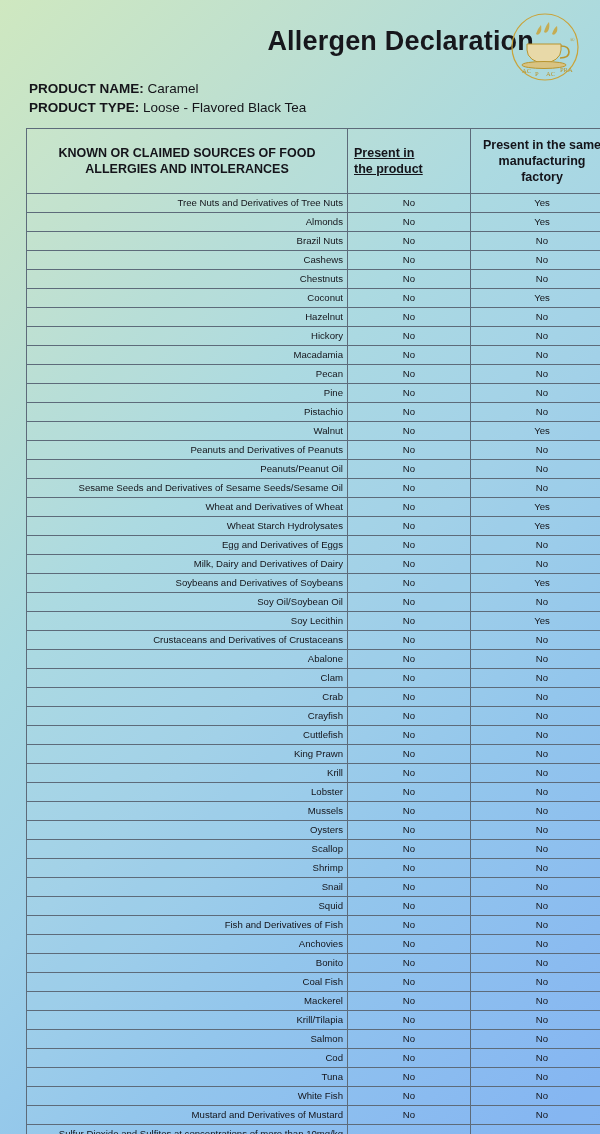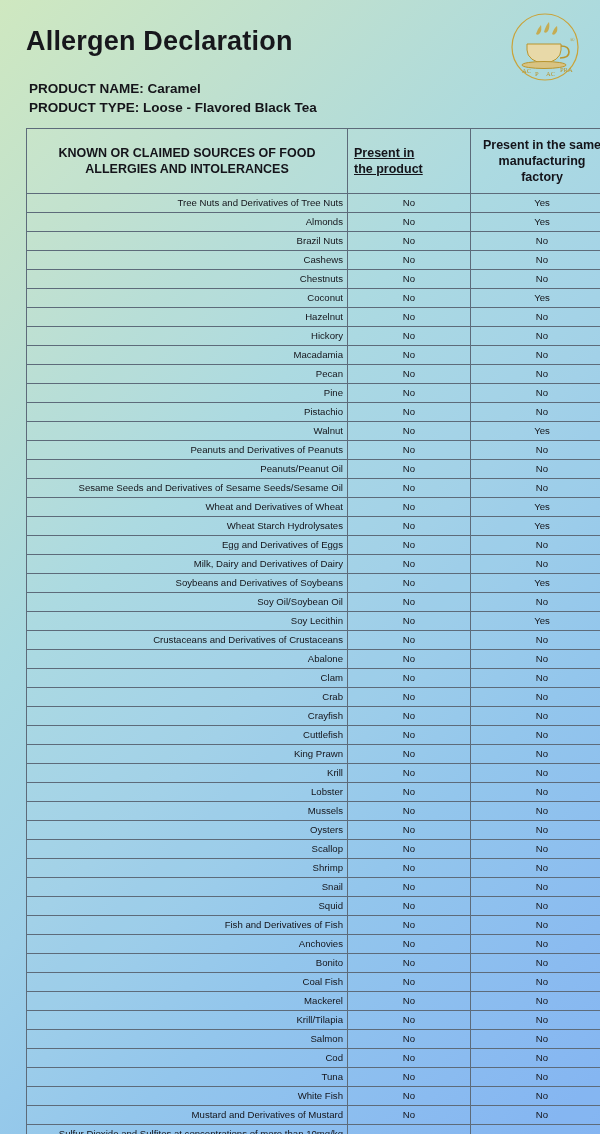--- a/index.html
+++ b/index.html
@@ -15,21 +15,21 @@
     overflow: hidden;
   }
   .page {
     position: relative;
     width: 600px;
     height: 1134px;
     box-sizing: border-box;
     padding: 0 26px;
   }
   .title {
-    text-align: left;
+    text-align: right;
     font-size: 27px;
     font-weight: bold;
     color: #17171c;
     letter-spacing: 0.2px;
     padding-top: 26px;
     padding-right: 40px;
   }
   .logo {
     position: absolute;
     top: 10px;
@@ -44,21 +44,21 @@
     margin-left: 3px;
   }
   .meta-line {
     font-size: 13.5px;
     font-weight: bold;
     color: #15151a;
     line-height: 19px;
     white-space: nowrap;
   }
   .meta-line .val {
-    font-weight: bold;
+    font-weight: normal;
   }
 
   table.allergen {
     margin-top: 11px;
     border-collapse: collapse;
     width: 548px;
     table-layout: fixed;
     background: rgba(255,255,255,0.04);
   }
   table.allergen th, table.allergen td {

